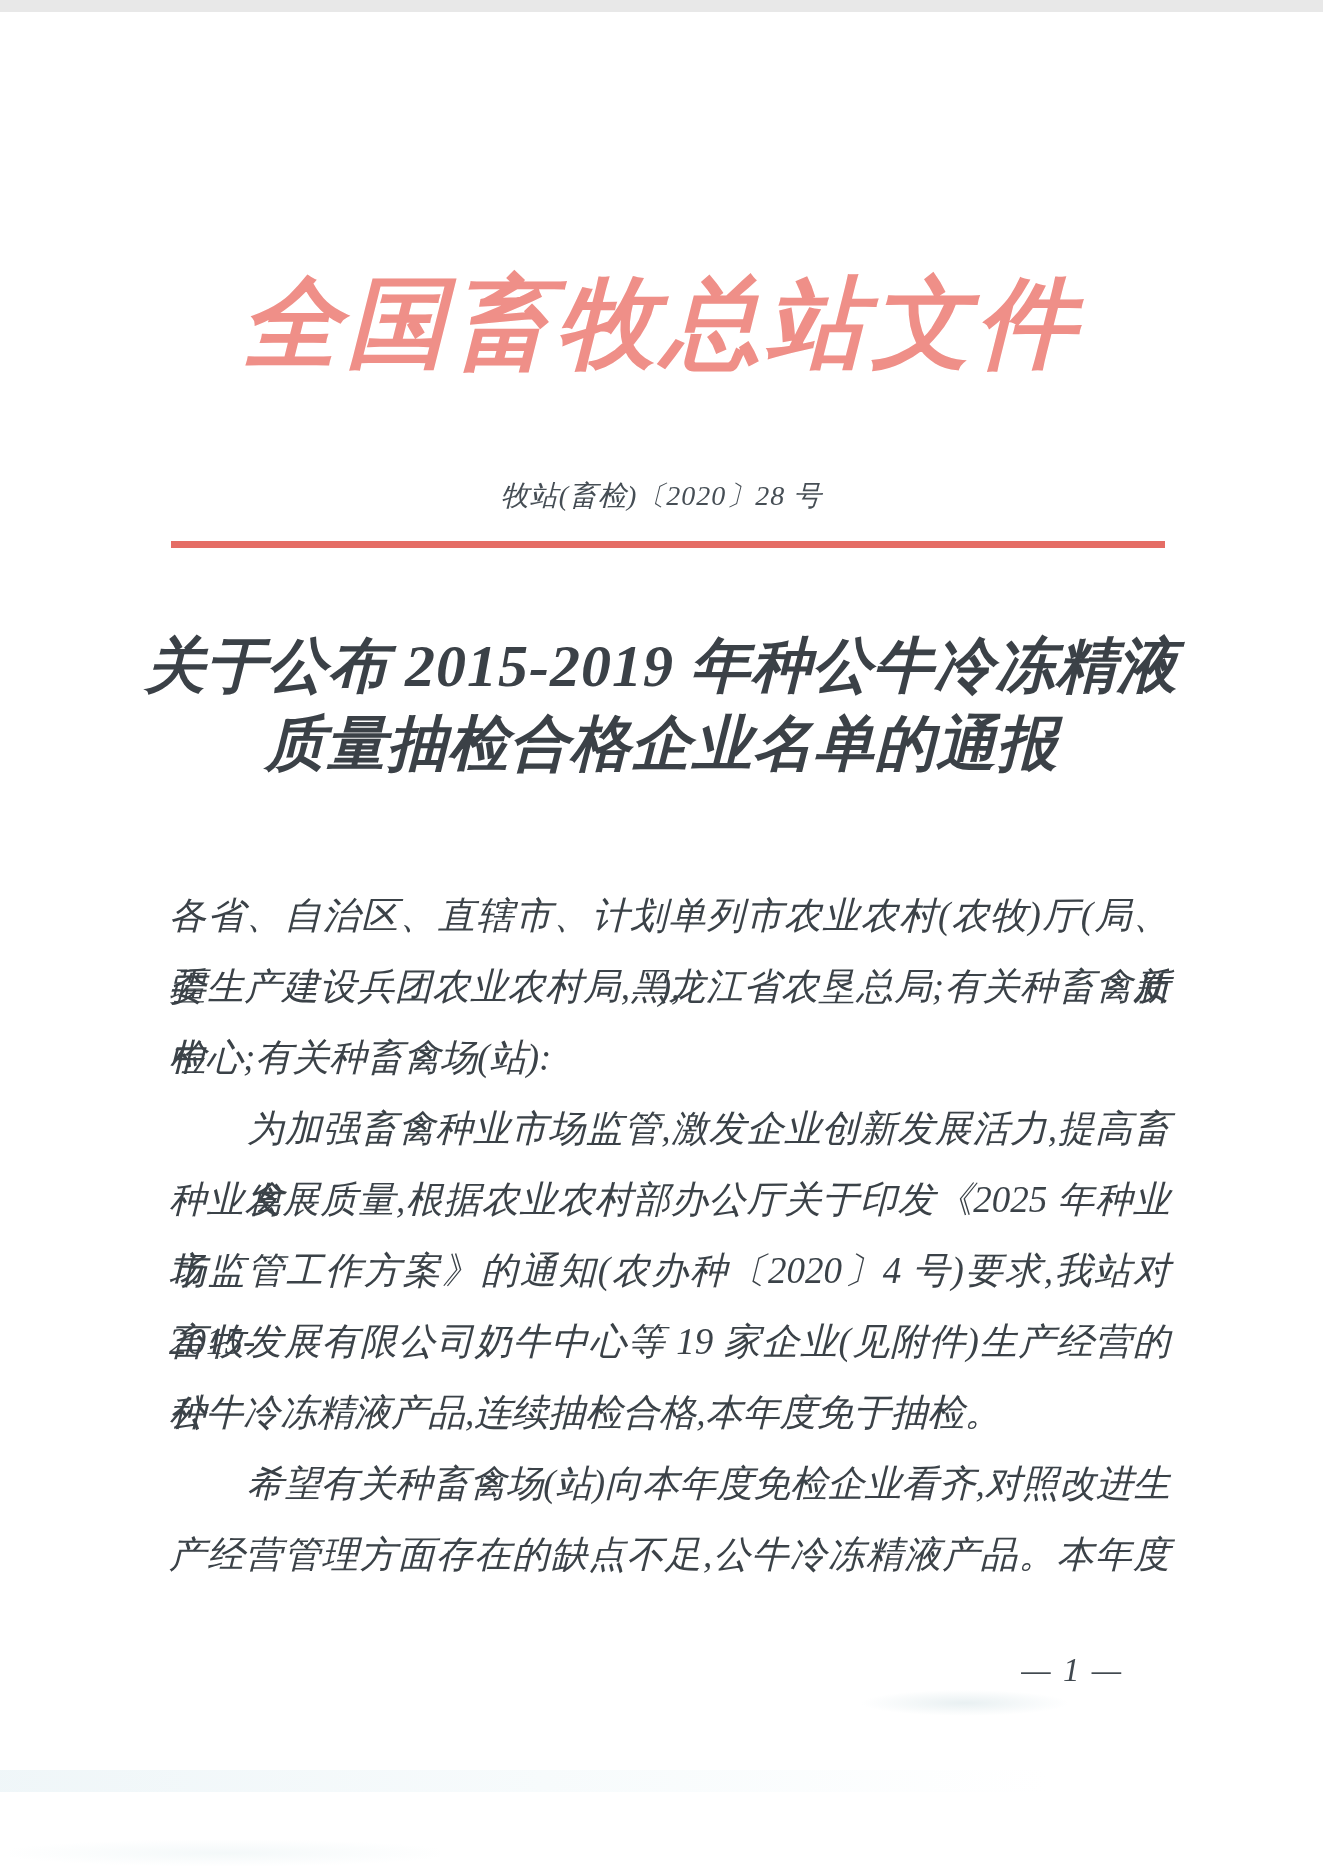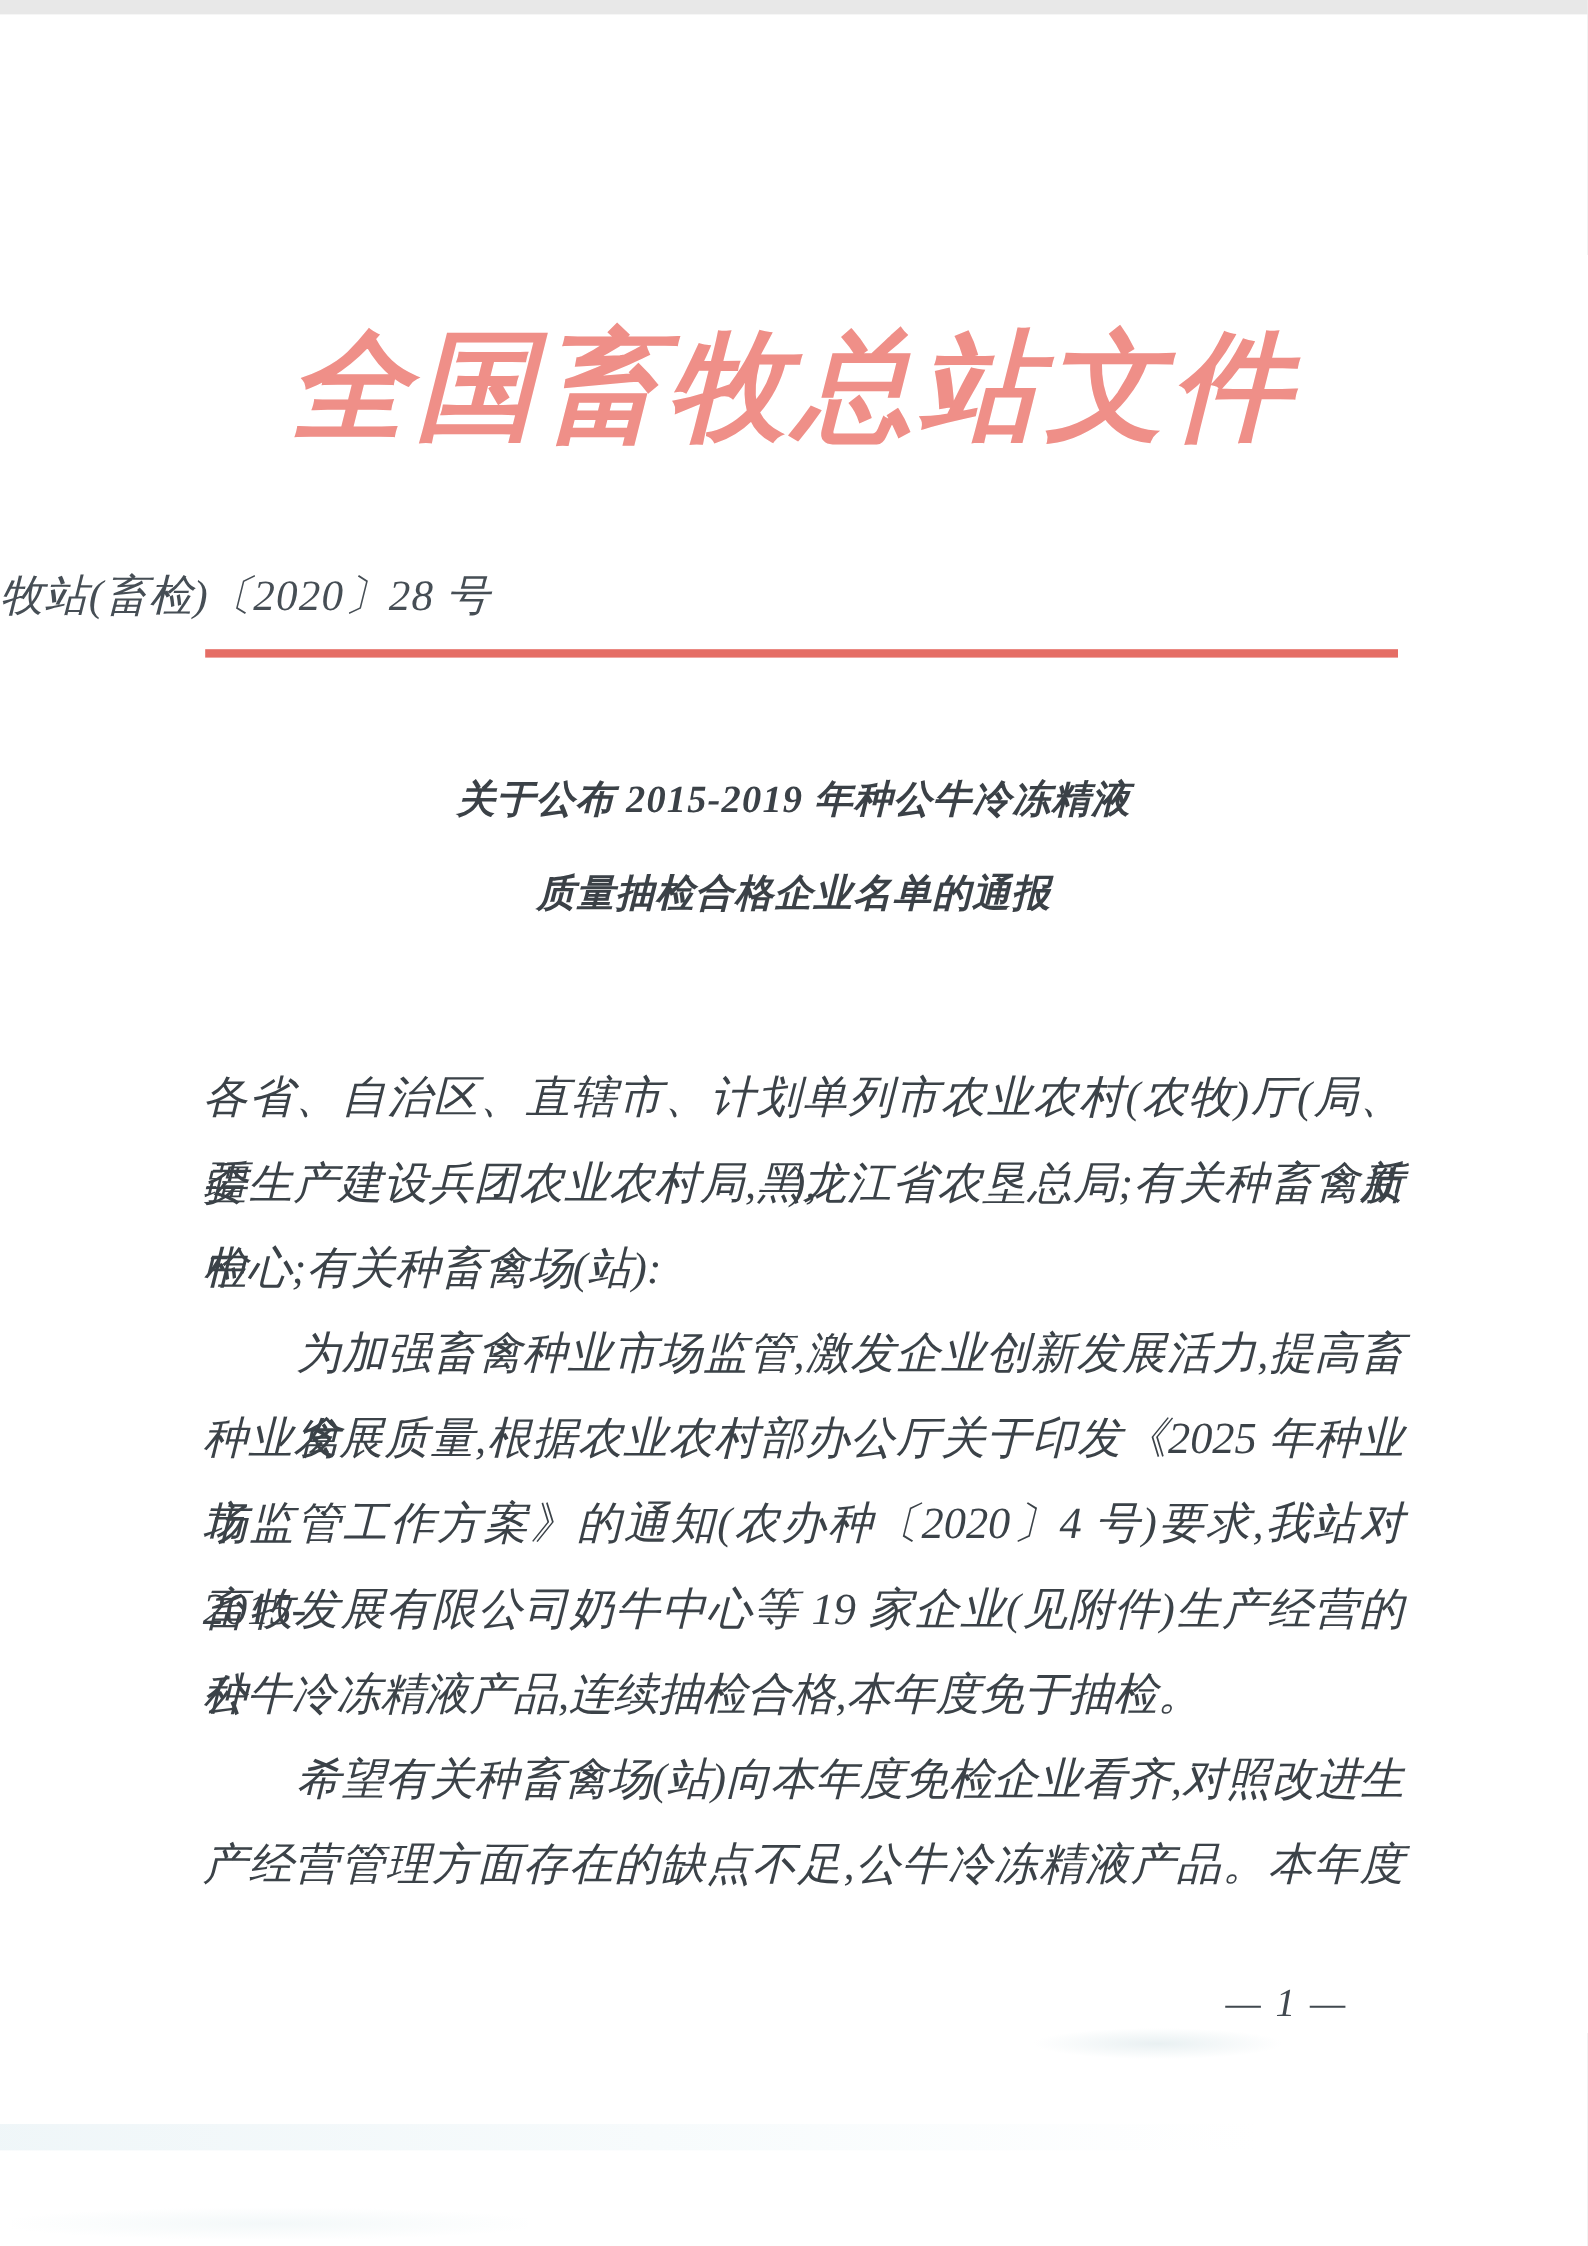--- a/index.html
+++ b/index.html
@@ -32,22 +32,22 @@
     color: #ef8f88;
     white-space: nowrap;
   }
 
   
   .doc-number {
     position: absolute;
     top: 462px;
     left: 0;
     width: 100%;
-    text-align: left;
-    font-size: 36px;
+    text-align: center;
+    font-size: 28px;
     line-height: 44px;
     letter-spacing: 1px;
     color: #464e55;
   }
 
   
   .red-rule {
     position: absolute;
     top: 529px;
     left: 171px;
@@ -57,21 +57,21 @@
   }
 
   
   .doc-title {
     position: absolute;
     top: 615px;
     left: 0;
     width: 100%;
     text-align: center;
     font-weight: bold;
-    font-size: 32px;
+    font-size: 60px;
     line-height: 78px;
     letter-spacing: 1px;
     color: #3b4147;
   }
 
   
   .body-block {
     position: absolute;
     top: 868px;
     left: 169px;

